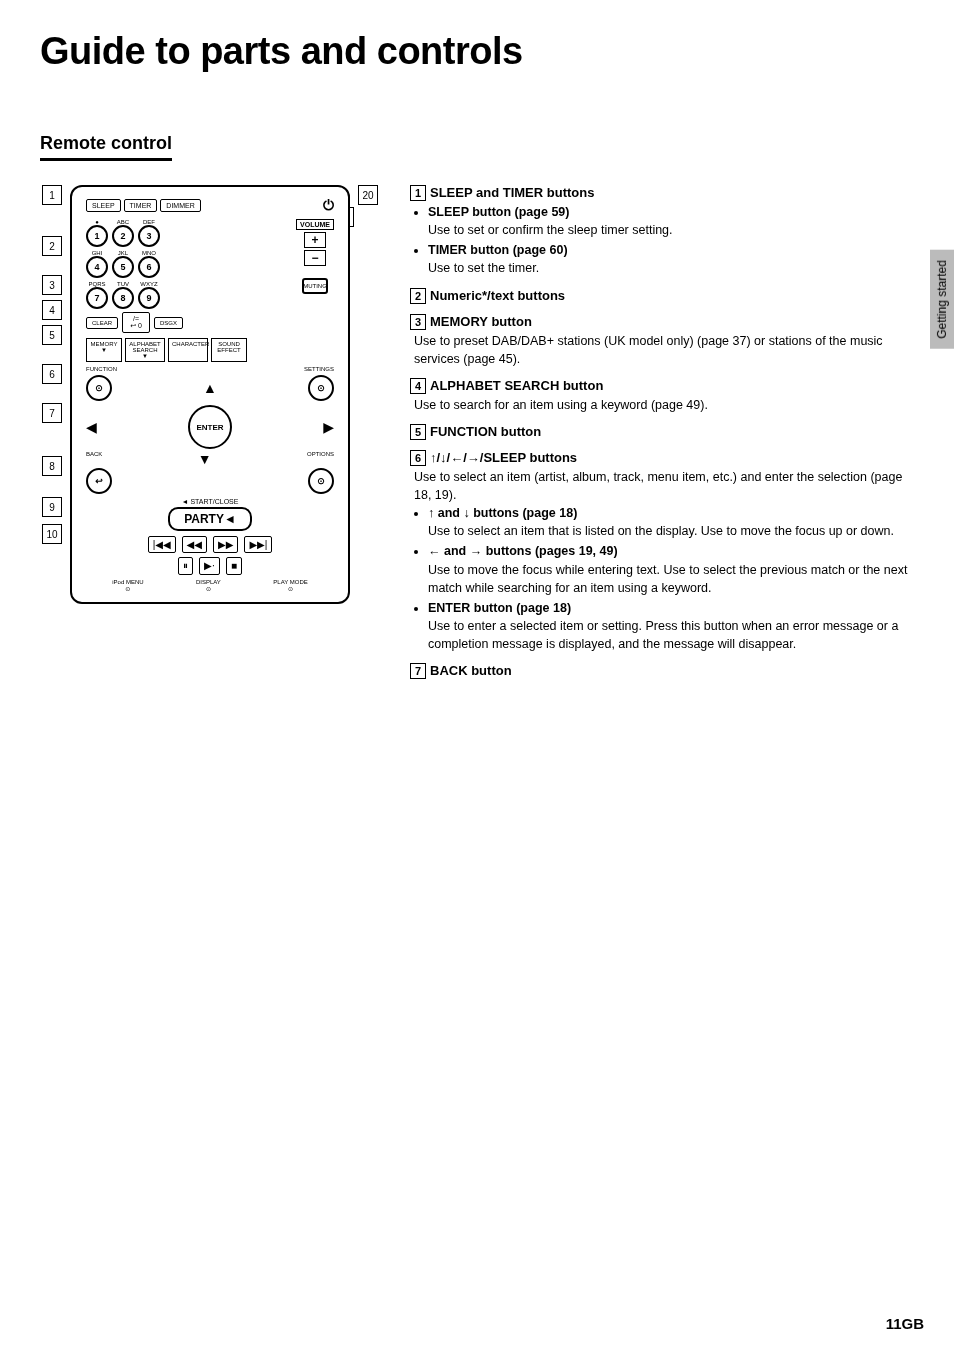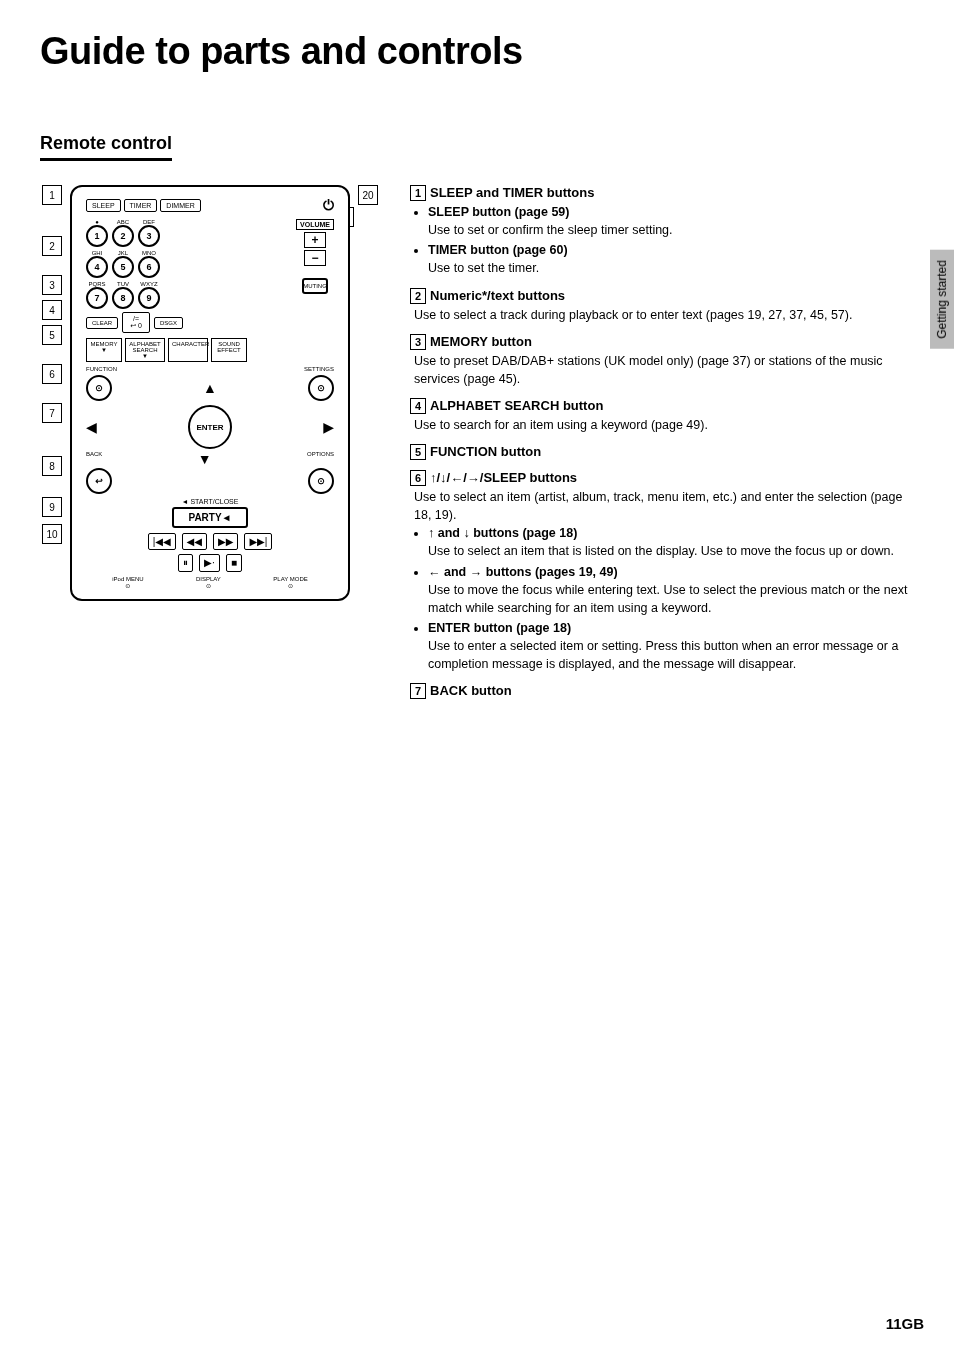--- a/index.html
+++ b/index.html
@@ -186,23 +186,23 @@
       width: 22px;
       height: 16px;
       display: flex;
       align-items: center;
       justify-content: center;
       font-size: 12px;
       font-weight: bold;
     }
     .party-btn {
       border: 2px solid #000;
-      border-radius: 3px;
+      border-radius: 10px;
       padding: 3px 14px;
-      font-size: 10px;
+      font-size: 12px;
       font-weight: bold;
       text-align: center;
     }
   </style>
 </head>
 <body>
 
 <h1 class="main-title">Guide to parts and controls</h1>
 
 <div style="margin-bottom:8px;">
@@ -387,23 +387,20 @@
           <li><strong>TIMER button (page 60)</strong><br>Use to set the timer.</li>
         </ul>
       </div>
     </div>
 
     <div class="desc-item">
       <div class="desc-heading">
         <span class="desc-num">2</span>
         <strong>Numeric*/text buttons</strong>
       </div>
-      <div class="desc-body">
-        Use to select a track during playback or to enter text (pages 19, 27, 37, 45, 57).
-      </div>
     </div>
 
     <div class="desc-item">
       <div class="desc-heading">
         <span class="desc-num">3</span>
         <strong>MEMORY button</strong>
       </div>
       <div class="desc-body">
         Use to preset DAB/DAB+ stations (UK model only) (page 37) or stations of the music services (page 45).
       </div>

